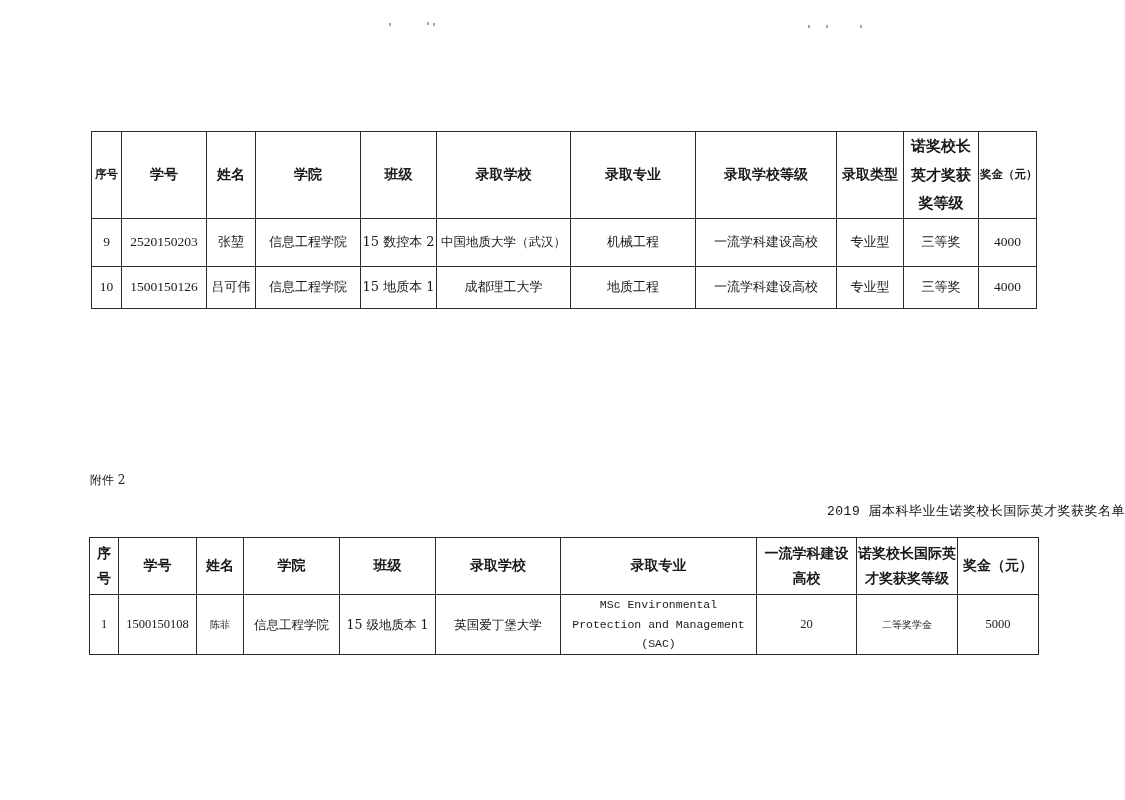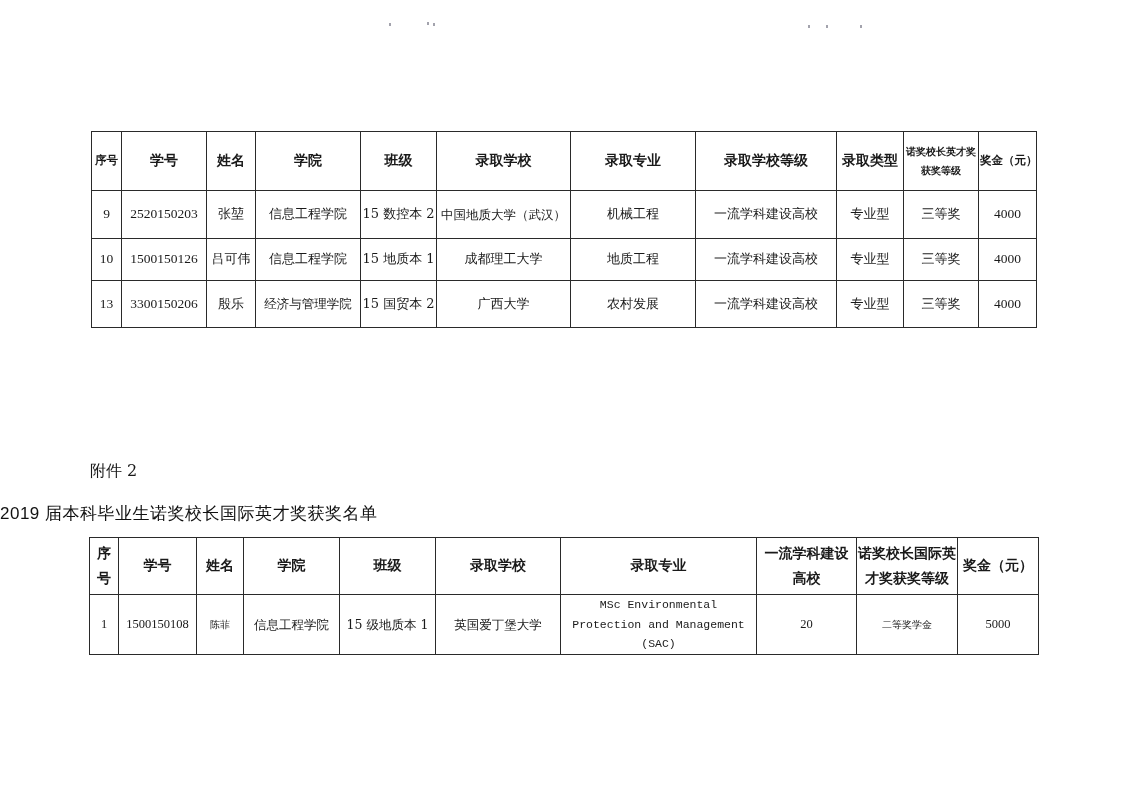--- a/index.html
+++ b/index.html
@@ -12,23 +12,23 @@
   td, th {
     border: 1.5px solid #2a2a2a; text-align: center; vertical-align: middle;
     padding: 0 1px; font-size: 13px; line-height: 1.55; overflow: hidden; white-space: nowrap;
   }
   th { font-family: "DejaVu Sans", "Liberation Sans", sans-serif; font-weight: bold; font-size: 14px; }
   td.num { font-family: "Liberation Serif", "DejaVu Serif", serif; font-size: 13.5px; }
   td.wrap, th.wrap { white-space: normal; }
   td.mono { font-family: "Liberation Mono", "DejaVu Sans Mono", monospace; font-size: 11.5px; white-space: normal; line-height: 1.7; margin-left: 7px; }
   #table1 { left: 91px; top: 131px; width: 945px; }
   #table2 { left: 89px; top: 537px; width: 949px; }
-  .annex { position: absolute; left: 90px; top: 461px; font-size: 16px; font-family: "DejaVu Serif", serif; }
-  .title2 { position: absolute; left: 0; width: 1125px; top: 502px; text-align: left;
-    font-family: Liberation Sans, sans-serif; font-size: 17px; letter-spacing: 0.5px; color: #111; }
+  .annex { position: absolute; left: 90px; top: 472px; font-size: 12px; font-family: "DejaVu Serif", serif; }
+  .title2 { position: absolute; left: 0; width: 1125px; top: 502px; text-align: right;
+    font-family: Liberation Mono, monospace; font-size: 13px; letter-spacing: 0.5px; color: #111; }
 </style>
 </head>
 <body>
 
 <div class="scan-mark" style="left:389px;top:23px;"></div>
 <div class="scan-mark" style="left:427px;top:22px;"></div>
 <div class="scan-mark" style="left:433px;top:23px;"></div>
 <div class="scan-mark" style="left:808px;top:25px;"></div>
 <div class="scan-mark" style="left:826px;top:25px;"></div>
 <div class="scan-mark" style="left:860px;top:25px;"></div>
@@ -51,21 +51,21 @@
     <tr style="height:59px">
       <th style="font-size:11.5px">序号</th>
       <th>学号</th>
       <th>姓名</th>
       <th>学院</th>
       <th>班级</th>
       <th>录取学校</th>
       <th>录取专业</th>
       <th>录取学校等级</th>
       <th>录取类型</th>
-      <th class="wrap" style="font-size:10px;line-height:1.9">诺奖校长英才奖获奖等级</th>
+      <th class="wrap" style="font-size:15px;line-height:1.9">诺奖校长英才奖获奖等级</th>
       <th style="font-size:11.5px">奖金（元）</th>
     </tr>
   </thead>
   <tbody>
     <tr style="height:48px">
       <td class="num">9</td>
       <td class="num">2520150203</td>
       <td>张堃</td>
       <td>信息工程学院</td>
       <td>15 数控本 2</td>
@@ -77,33 +77,20 @@
       <td class="num">4000</td>
     </tr>
     <tr style="height:42px">
       <td class="num">10</td>
       <td class="num">1500150126</td>
       <td>吕可伟</td>
       <td>信息工程学院</td>
       <td>15 地质本 1</td>
       <td>成都理工大学</td>
       <td>地质工程</td>
-      <td>一流学科建设高校</td>
-      <td>专业型</td>
-      <td>三等奖</td>
-      <td class="num">4000</td>
-    </tr>
-    <tr style="height:47px">
-      <td class="num">13</td>
-      <td class="num">3300150206</td>
-      <td>殷乐</td>
-      <td style="font-size:12.5px">经济与管理学院</td>
-      <td>15 国贸本 2</td>
-      <td>广西大学</td>
-      <td>农村发展</td>
       <td>一流学科建设高校</td>
       <td>专业型</td>
       <td>三等奖</td>
       <td class="num">4000</td>
     </tr>
   </tbody>
 </table>
 
 <div class="annex">附件 2</div>
 <div class="title2">2019 届本科毕业生诺奖校长国际英才奖获奖名单</div>

